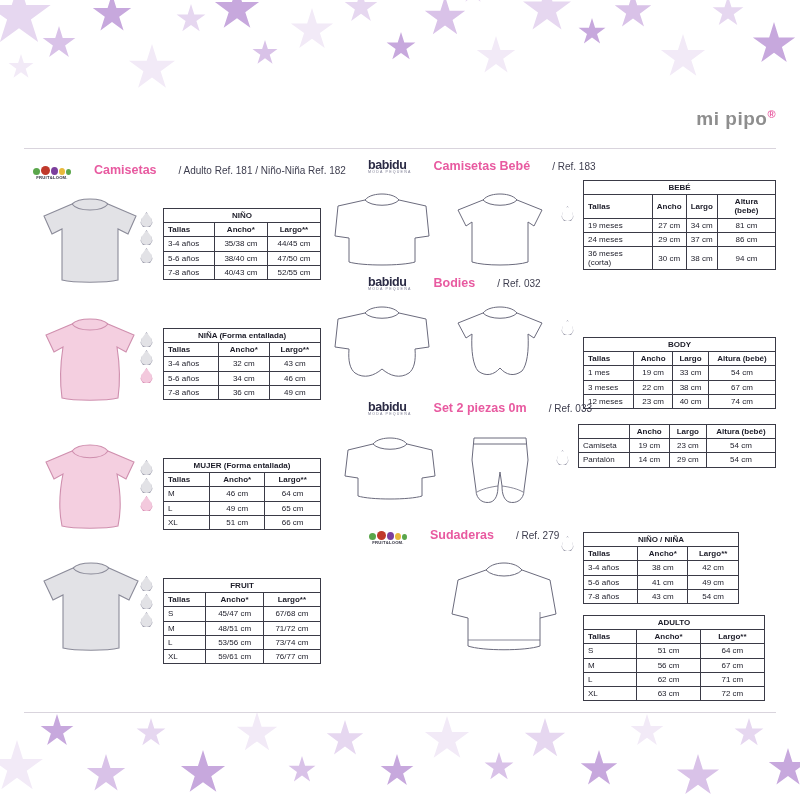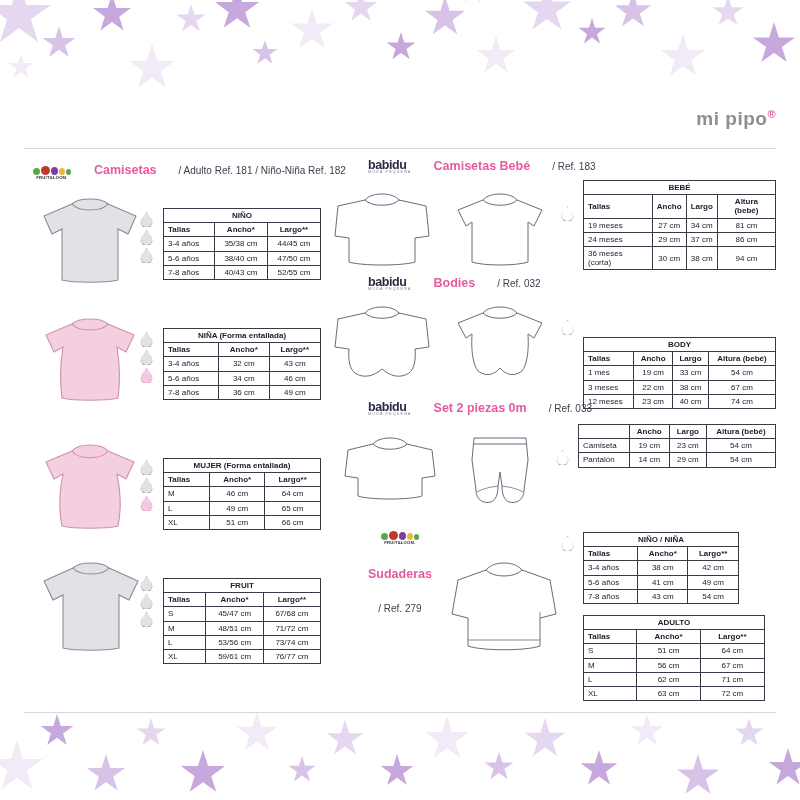--- a/index.html
+++ b/index.html
@@ -469,21 +469,21 @@
         </tr>
     <tr>
           <td class="lbl">Pantalón</td>
           <td>14 cm</td>
           <td>29 cm</td>
           <td>54 cm</td>
         </tr>
   </tbody>
     </table>
 
-  <div class="sect-head" style="left:368px; top:525px;flex-direction:column;">
+  <div class="sect-head" style="left:368px; top:525px;">
     <div class="logo-fruit">
       <div class="fruits">
         <i style="width:7px;height:7px;background:#5aa64b;"></i>
         <i style="width:9px;height:9px;background:#c0392b;"></i>
         <i style="width:7px;height:8px;background:#7b3f9d;"></i>
         <i style="width:6px;height:7px;background:#e8b93b;"></i>
         <i style="width:5px;height:6px;background:#5aa64b;"></i>
       </div>
       <div class="cap">FRUIT&amp;LOOM.</div>
     </div>

